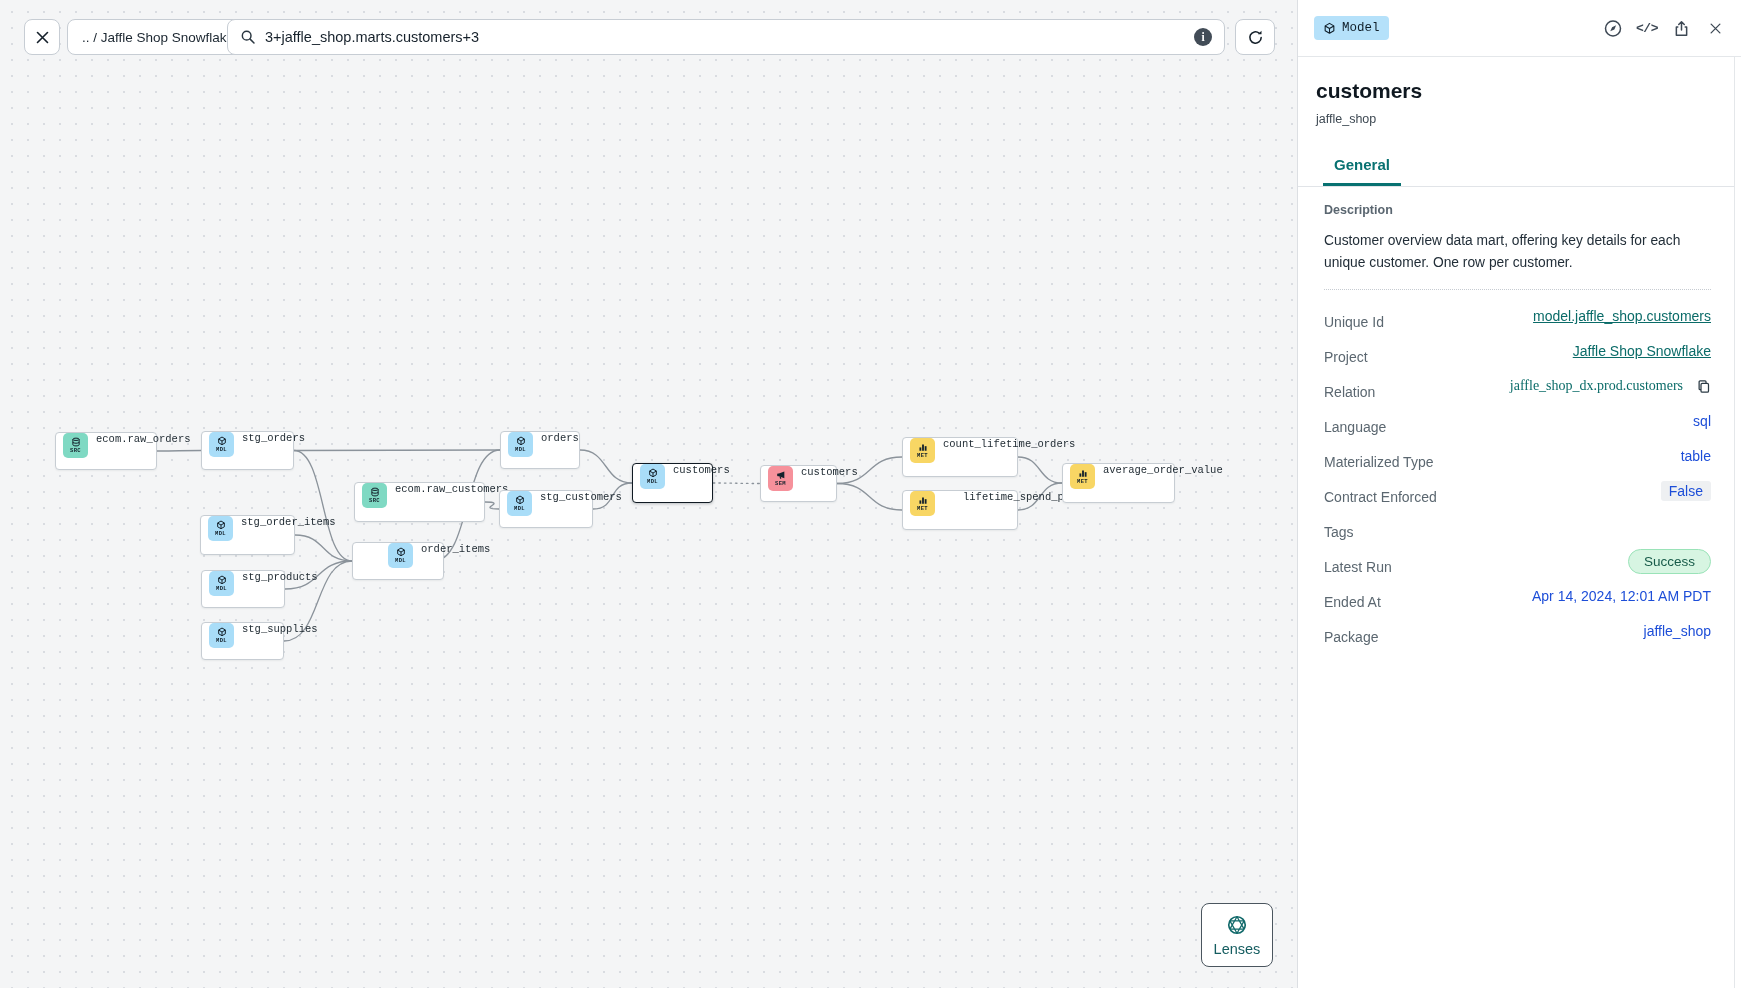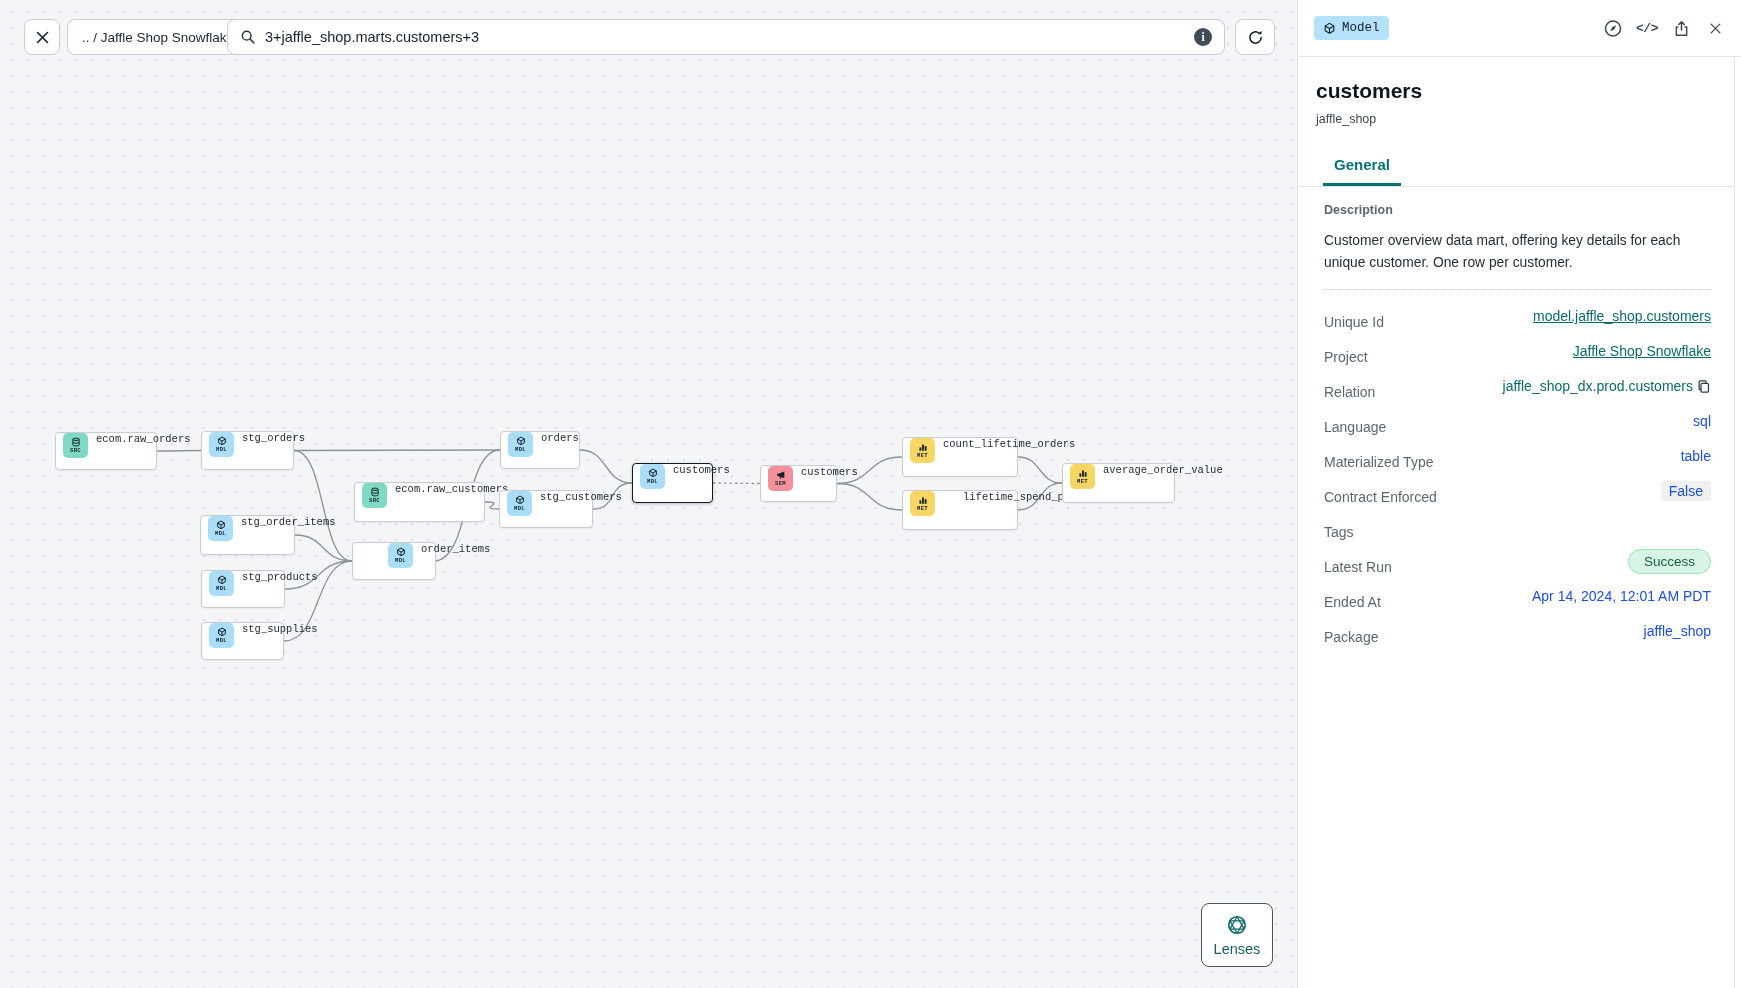--- a/index.html
+++ b/index.html
@@ -75,21 +75,21 @@
     cursor:pointer; }
   .panel-body { padding:16px 24px 0 26px; width:437px; }
   .desc-label { font-size:12.5px; font-weight:bold; color:#5a6670; }
   .desc-text { font-size:13.8px; color:#222e38; line-height:1.58; margin-top:13px; }
   .dotted-div { border-top:1px dotted #c6cbd1; margin:15px 0 9px 0; }
   .frow { display:flex; align-items:center; justify-content:space-between; min-height:35px; }
   .flabel { font-size:14px; color:#5b6770;margin-top:11px; }
   .fval { font-size:14px; color:#1d4ed8; text-align:right; }
   .fval.link { color:#0a6b68; text-decoration:underline; cursor:pointer; }
   .fval.teal { color:#0a6b68; }
-  .val-wrap { display:flex; align-items:center; gap:3px; }
+  .val-wrap { display:flex; align-items:center; gap:13px;font-family:Liberation Serif, serif; }
   .copy-ic { color:#2b3a44; cursor:pointer; display:flex; }
   .fval.badge { background:#eef0f2; border-radius:3px; padding:2px 8px; }
   .fval.pill { background:#d7f5e2; border:1px solid #9ae3b8; color:#175a49;
     border-radius:999px; padding:4px 15px; font-size:13.5px; }
   .scroll-strip { position:absolute; right:0; top:57px; bottom:0; width:7px;
     border-left:1px solid #e4e7ea; background:#fff; }
 </style>
 </head>
 <body>
 
@@ -167,21 +167,21 @@
       <div class="node" style="left: 201px; top: 622px; width: 83px; height: 38px;">
         <span class="nicon mdl">
           <svg viewBox="0 0 24 24" fill="none" stroke="#14222c" stroke-width="2.4" stroke-linejoin="round">
             <path d="M12 2.5l8 4.6v9.2l-8 4.6-8-4.6V7.1z"></path>
             <path d="M12 12v9.4M12 12l8-4.6M12 12L4 7.4"></path>
           </svg>
           <span class="t">MDL</span>
         </span>
         <span class="nlabel">stg_supplies</span>
       </div>
-      <div class="node" style="left: 352px; top: 542px; width: 84px; height: 38px; padding-left: 35px;">
+      <div class="node" style="left: 352px; top: 542px; width: 92px; height: 38px; padding-left: 35px;">
         <span class="nicon mdl">
           <svg viewBox="0 0 24 24" fill="none" stroke="#14222c" stroke-width="2.4" stroke-linejoin="round">
             <path d="M12 2.5l8 4.6v9.2l-8 4.6-8-4.6V7.1z"></path>
             <path d="M12 12v9.4M12 12l8-4.6M12 12L4 7.4"></path>
           </svg>
           <span class="t">MDL</span>
         </span>
         <span class="nlabel">order_items</span>
       </div>
       <div class="node" style="left: 500px; top: 431px; width: 80px; height: 38px;">

